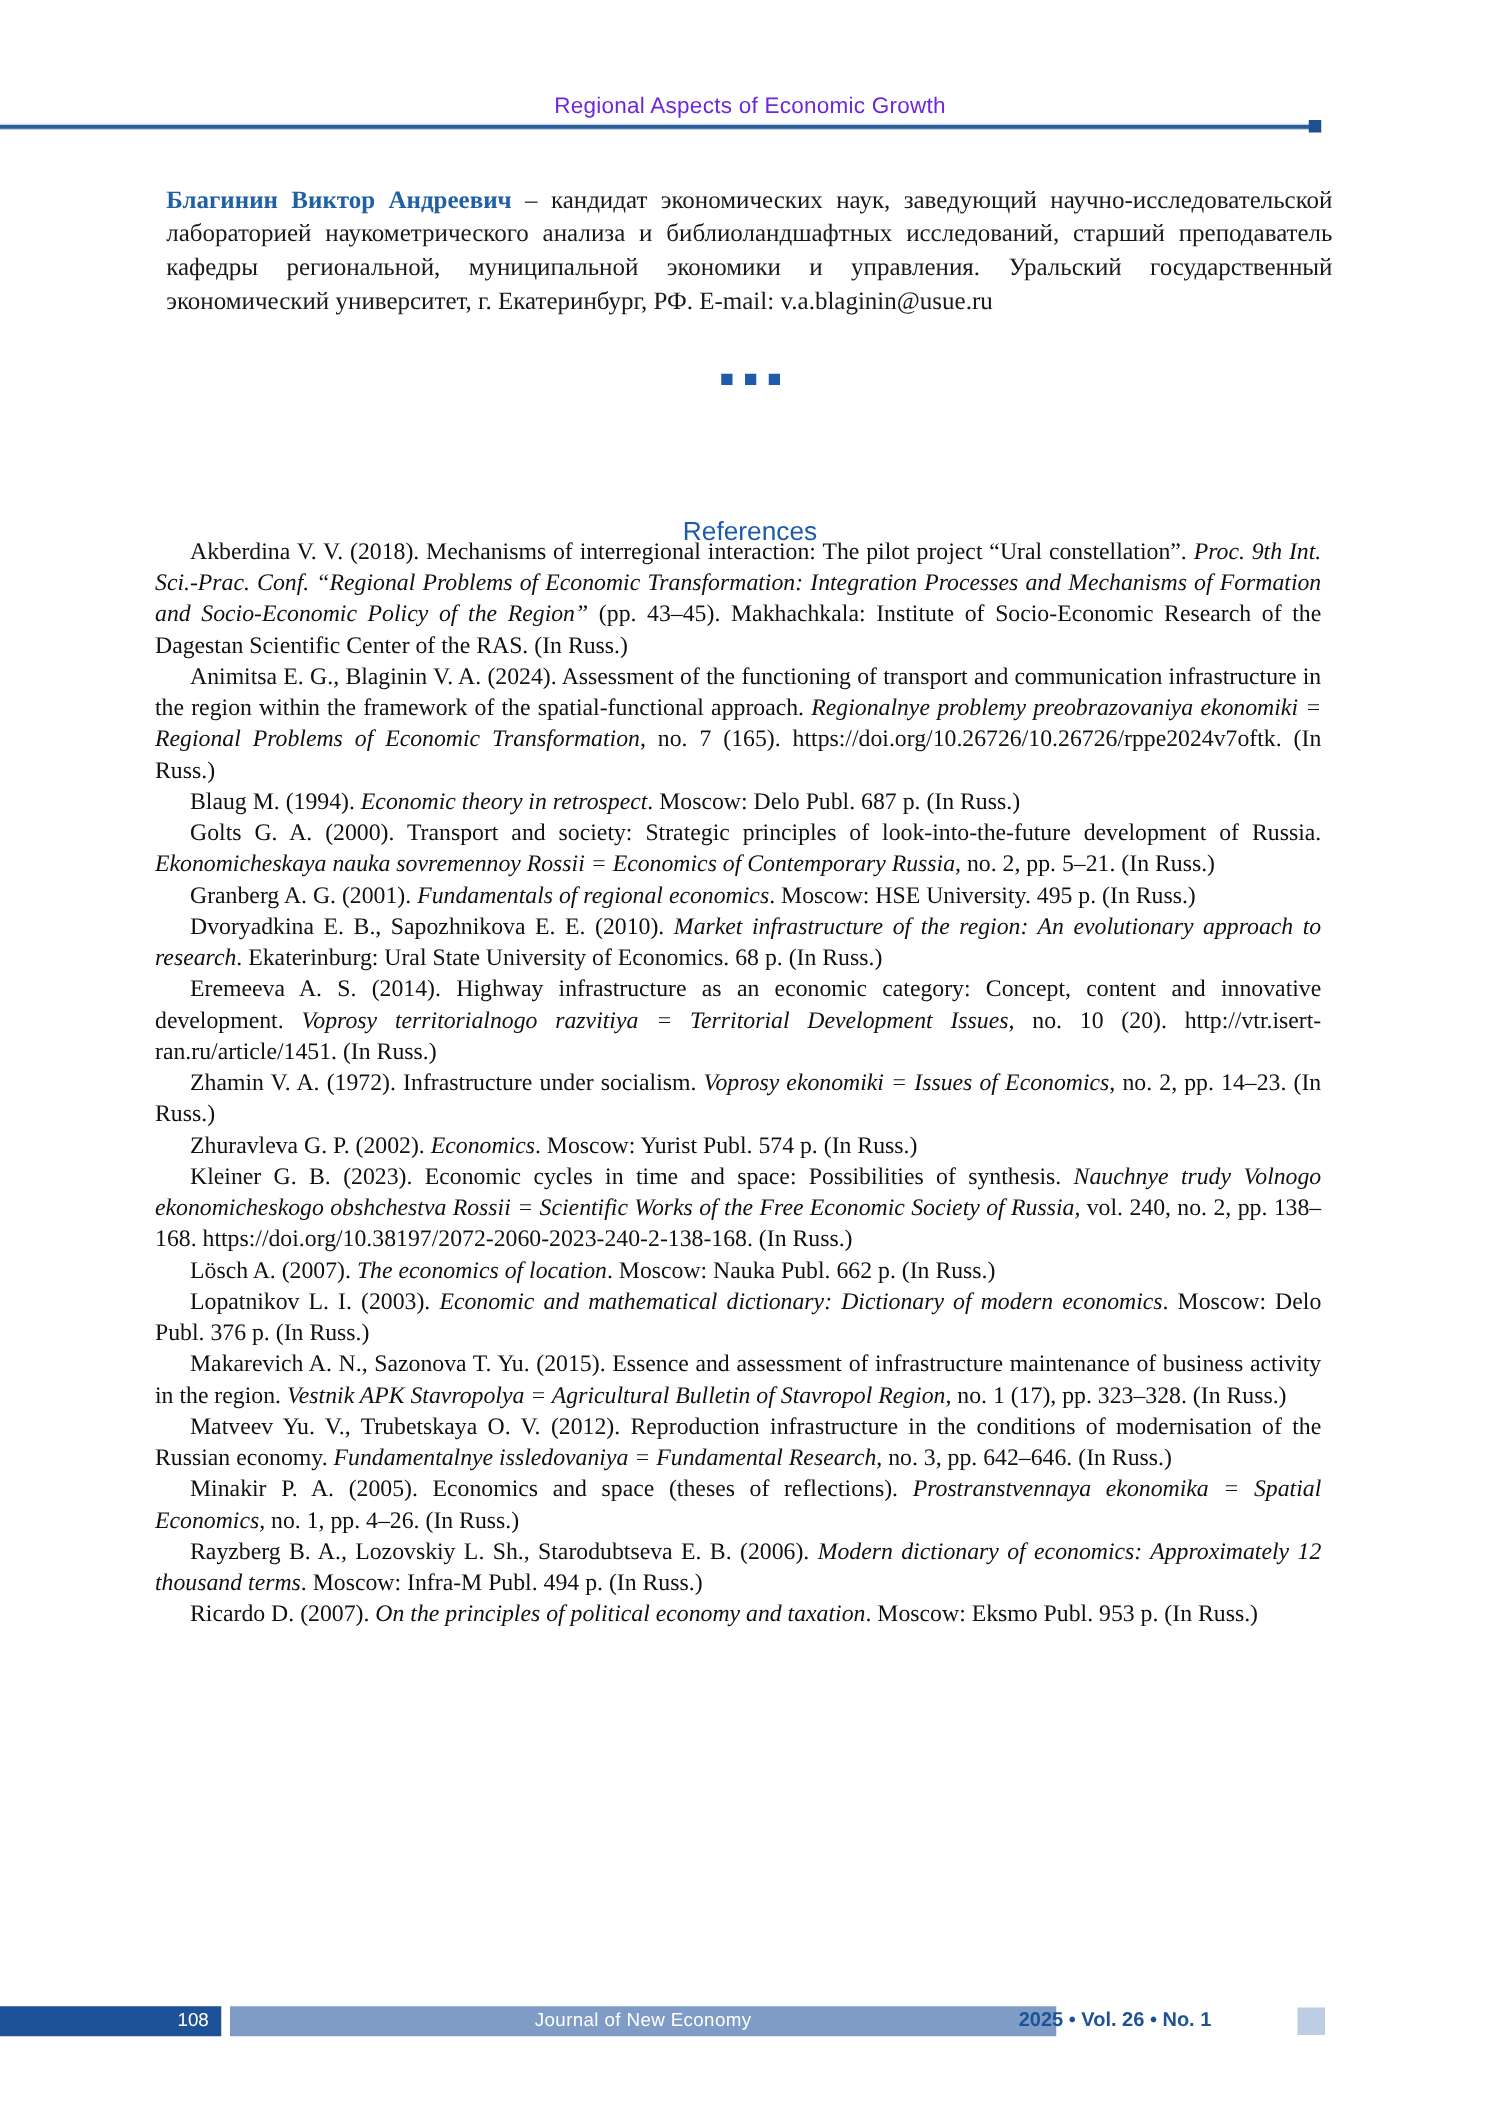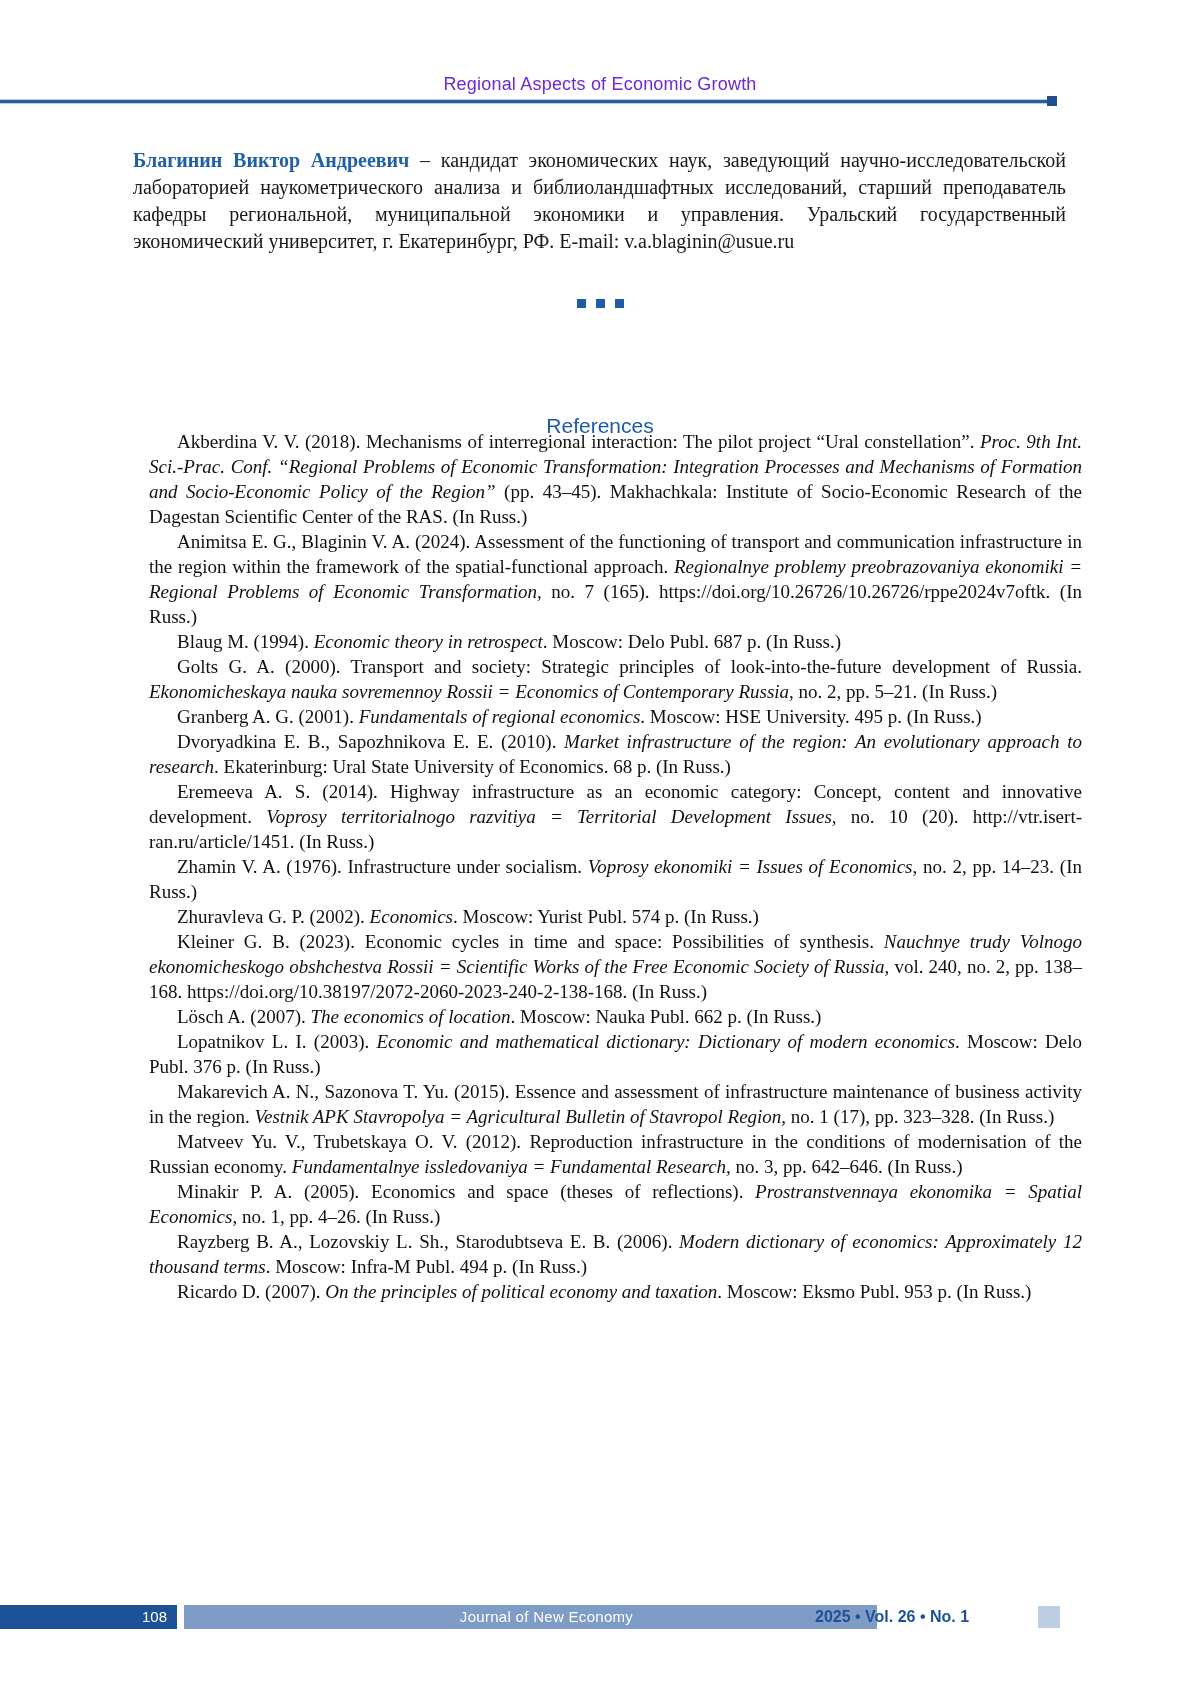--- a/index.html
+++ b/index.html
@@ -30,37 +30,37 @@
   .separator{position:absolute;top:299px;left:0;width:1200px;text-align:center;line-height:0;}
   .separator i{
     display:inline-block;width:9px;height:9px;background:#1f5ba8;margin:0 5px;
   }
   
   .refs-title{
     position:absolute;top:397px;left:0;width:1200px;text-align:center;
     font-family:"Liberation Sans", sans-serif;font-size:21px;color:#1d5ba8;margin-top:17px;
   }
   .refs{
-    position:absolute;top:429px;left:149px;width:933px;
+    position:absolute;top:429px;left:124px;width:933px;
     font-size:19px;line-height:25px;text-align:justify;color:#111;
   }
   .refs p{margin:0;text-indent:28px;}
   .refs .it{font-style:italic;}
   
   .footer{
     position:absolute;top:1605px;left:0;width:1076px;height:24px;
     font-family:"Liberation Sans", sans-serif;font-size:15px;
   }
   .footer .pagebar{
     position:absolute;left:0;top:0;width:177px;height:24px;background:#1e5298;
     color:#ffffff;text-align:right;line-height:24px;padding-right:10px;box-sizing:border-box;
   }
   .footer .journalbar{
     position:absolute;left:184px;top:0;width:661px;height:24px;background:#7e9cc5;
-    color:#ffffff;text-align:center;line-height:24px;letter-spacing:.3px;padding-left:32px;
+    color:#ffffff;text-align:center;line-height:24px;letter-spacing:.3px;
   }
   .footer .issue{
     position:absolute;left:815px;top:0;height:24px;line-height:24px;
     color:#1e5298;font-weight:bold;font-size:16px;
   }
   .footer .endsquare{
     position:absolute;left:1038px;top:1px;width:22px;height:22px;background:#bccde4;
   }
 </style>
 </head>
@@ -78,21 +78,21 @@
 
 <div class="refs-title">References</div>
 <div class="refs">
     <p><span>Akberdina V. V. (2018). Mechanisms of interregional interaction: The pilot project “Ural constellation”. </span><span class="it">Proc. 9th Int. Sci.-Prac. Conf. “Regional Problems of Economic Transformation: Integration Processes and Mechanisms of Formation and Socio-Economic Policy of the Region”</span><span> (pp. 43–45). Makhachkala: Institute of Socio-Economic Research of the Dagestan Scientific Center of the RAS. (In Russ.)</span></p>
     <p><span>Animitsa E. G., Blaginin V. A. (2024). Assessment of the functioning of transport and communication infrastructure in the region within the framework of the spatial-functional approach. </span><span class="it">Regionalnye problemy preobrazovaniya ekonomiki = Regional Problems of Economic Transformation</span><span>, no. 7 (165). https://doi.org/10.26726/10.26726/rppe2024v7oftk. (In Russ.)</span></p>
     <p><span>Blaug M. (1994). </span><span class="it">Economic theory in retrospect</span><span>. Moscow: Delo Publ. 687 p. (In Russ.)</span></p>
     <p><span>Golts G. A. (2000). Transport and society: Strategic principles of look-into-the-future development of Russia. </span><span class="it">Ekonomicheskaya nauka sovremennoy Rossii = Economics of Contemporary Russia</span><span>, no. 2, pp. 5–21. (In Russ.)</span></p>
     <p><span>Granberg A. G. (2001). </span><span class="it">Fundamentals of regional economics</span><span>. Moscow: HSE University. 495 p. (In Russ.)</span></p>
     <p><span>Dvoryadkina E. B., Sapozhnikova E. E. (2010). </span><span class="it">Market infrastructure of the region: An evolutionary approach to research</span><span>. Ekaterinburg: Ural State University of Economics. 68 p. (In Russ.)</span></p>
     <p><span>Eremeeva A. S. (2014). Highway infrastructure as an economic category: Concept, content and innovative development. </span><span class="it">Voprosy territorialnogo razvitiya = Territorial Development Issues</span><span>, no. 10 (20). http://vtr.isert-ran.ru/article/1451. (In Russ.)</span></p>
-    <p><span>Zhamin V. A. (1976). Infrastructure under socialism. </span><span class="it">Voprosy ekonomiki = Issues of Economics</span><span>, no. 2, pp. 14–23. (In Russ.)</span></p>
+    <p><span>Zhamin V. A. (1972). Infrastructure under socialism. </span><span class="it">Voprosy ekonomiki = Issues of Economics</span><span>, no. 2, pp. 14–23. (In Russ.)</span></p>
     <p><span>Zhuravleva G. P. (2002). </span><span class="it">Economics</span><span>. Moscow: Yurist Publ. 574 p. (In Russ.)</span></p>
     <p><span>Kleiner G. B. (2023). Economic cycles in time and space: Possibilities of synthesis. </span><span class="it">Nauchnye trudy Volnogo ekonomicheskogo obshchestva Rossii = Scientific Works of the Free Economic Society of Russia</span><span>, vol. 240, no. 2, pp. 138–168. https://doi.org/10.38197/2072-2060-2023-240-2-138-168. (In Russ.)</span></p>
     <p><span>Lösch A. (2007). </span><span class="it">The economics of location</span><span>. Moscow: Nauka Publ. 662 p. (In Russ.)</span></p>
     <p><span>Lopatnikov L. I. (2003). </span><span class="it">Economic and mathematical dictionary: Dictionary of modern economics</span><span>. Moscow: Delo Publ. 376 p. (In Russ.)</span></p>
     <p><span>Makarevich A. N., Sazonova T. Yu. (2015). Essence and assessment of infrastructure maintenance of business activity in the region. </span><span class="it">Vestnik APK Stavropolya = Agricultural Bulletin of Stavropol Region</span><span>, no. 1 (17), pp. 323–328. (In Russ.)</span></p>
     <p><span>Matveev Yu. V., Trubetskaya O. V. (2012). Reproduction infrastructure in the conditions of modernisation of the Russian economy. </span><span class="it">Fundamentalnye issledovaniya = Fundamental Research</span><span>, no. 3, pp. 642–646. (In Russ.)</span></p>
     <p><span>Minakir P. A. (2005). Economics and space (theses of reflections). </span><span class="it">Prostranstvennaya ekonomika = Spatial Economics</span><span>, no. 1, pp. 4–26. (In Russ.)</span></p>
     <p><span>Rayzberg B. A., Lozovskiy L. Sh., Starodubtseva E. B. (2006). </span><span class="it">Modern dictionary of economics: Approximately 12 thousand terms</span><span>. Moscow: Infra-M Publ. 494 p. (In Russ.)</span></p>
     <p><span>Ricardo D. (2007). </span><span class="it">On the principles of political economy and taxation</span><span>. Moscow: Eksmo Publ. 953 p. (In Russ.)</span></p>
   </div>

